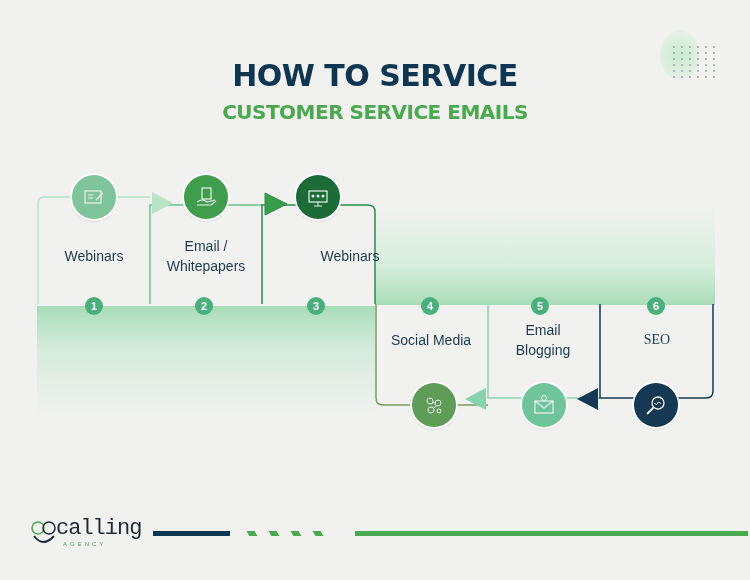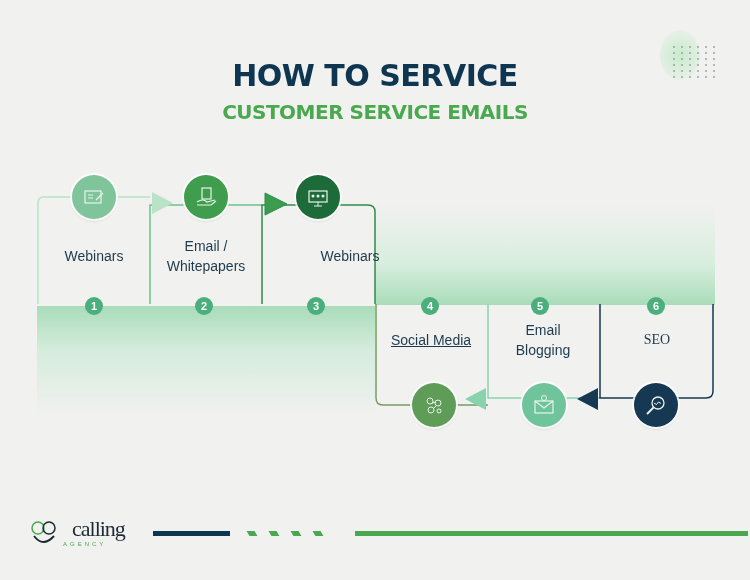--- a/index.html
+++ b/index.html
@@ -31,21 +31,21 @@
     box-shadow:0 0 0 2px rgba(255,255,255,0.8), 0 2px 3px rgba(0,0,0,0.15);
     display:flex; align-items:center; justify-content:center; }
   .circle svg { width:26px; height:26px; }
 
   .badge { position:absolute; width:18px; height:18px; border-radius:50%; background:#4aaf7d;
     color:#fff; font-size:11px; font-weight:bold; text-align:center; line-height:18px; }
 
   .label { position:absolute; width:110px; text-align:center; font-size:14px; color:#1e3a4c; line-height:20px; }
 
   .logo { position:absolute; left:30px; top:518px; width:100px; height:36px; }
-  .logo-text { position:absolute; left:26px; top:-2px; font-size:22px; color:#1d2a35; font-family:Liberation Serif, serif; letter-spacing:-1px;margin-left:16px; }
+  .logo-text { position:absolute; left:26px; top:-2px; font-size:22px; color:#1d2a35; font-family:Liberation Mono, monospace; letter-spacing:-1px; }
   .logo-sub { position:absolute; left:33px; top:23px; font-size:6px; color:#4aa94f; letter-spacing:3px; }
   .bar-navy { position:absolute; left:153px; top:531px; width:77px; height:5px; background:#0f3651; }
   .dash { position:absolute; top:531px; width:8px; height:5px; background:#4aa94f; transform:skewX(30deg); }
   .bar-green { position:absolute; left:355px; top:531px; width:393px; height:5px; background:#4aa94f; }
 </style>
 </head>
 <body>
 
 <div class="glow"></div>
 <div class="dots" id="dots">
@@ -162,21 +162,21 @@
 <div class="badge" style="left:85px;top:297px;">1</div>
 <div class="badge" style="left:195px;top:297px;">2</div>
 <div class="badge" style="left:307px;top:297px;">3</div>
 <div class="badge" style="left:421px;top:297px;">4</div>
 <div class="badge" style="left:531px;top:297px;">5</div>
 <div class="badge" style="left:647px;top:297px;">6</div>
 
 <div class="label" style="left:39px;top:246px;">Webinars</div>
 <div class="label" style="left:159px;top:236px;width:94px;">Email / Whitepapers</div>
 <div class="label" style="left:264px;top:246px;padding-left:31px;">Webinars</div>
-<div class="label" style="left:376px;top:330px;text-decoration:underline;">Social Media</div>
+<div class="label" style="left:376px;top:330px;">Social Media</div>
 <div class="label" style="left:500px;top:320px;width:86px;">Email Blogging</div>
 <div class="label" style="left:602px;top:330px;font-family:Liberation Serif, serif;">SEO</div>
 
 <div class="logo">
   <svg width="28" height="30" style="position:absolute;left:0;top:0;">
     <circle cx="8" cy="10" r="6" fill="none" stroke="#4aa94f" stroke-width="1.5"></circle>
     <circle cx="19" cy="10" r="6" fill="none" stroke="#1d2a35" stroke-width="1.5"></circle>
     <path d="M4 18 Q13 30 24 18" fill="none" stroke="#1d2a35" stroke-width="2"></path>
   </svg>
   <span class="logo-text">calling</span>

